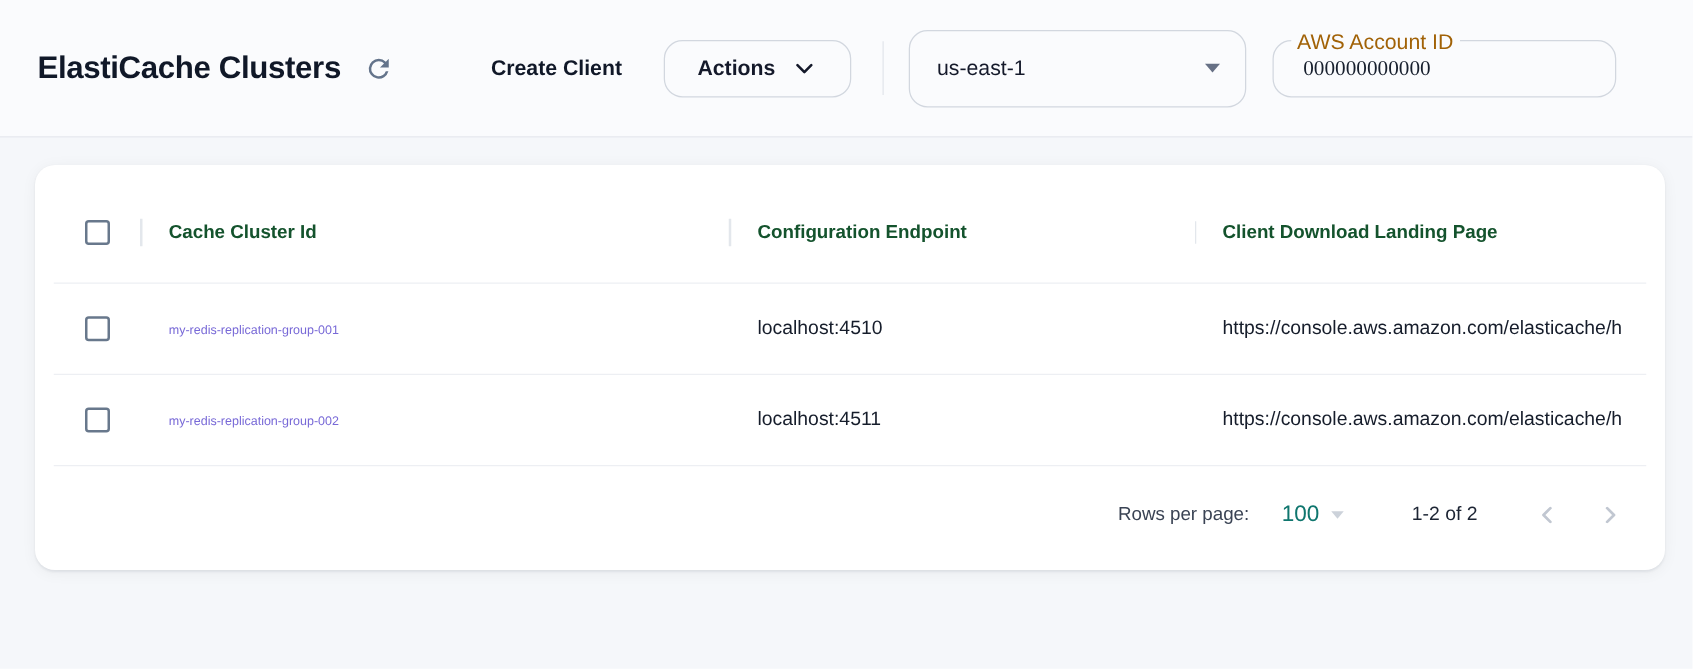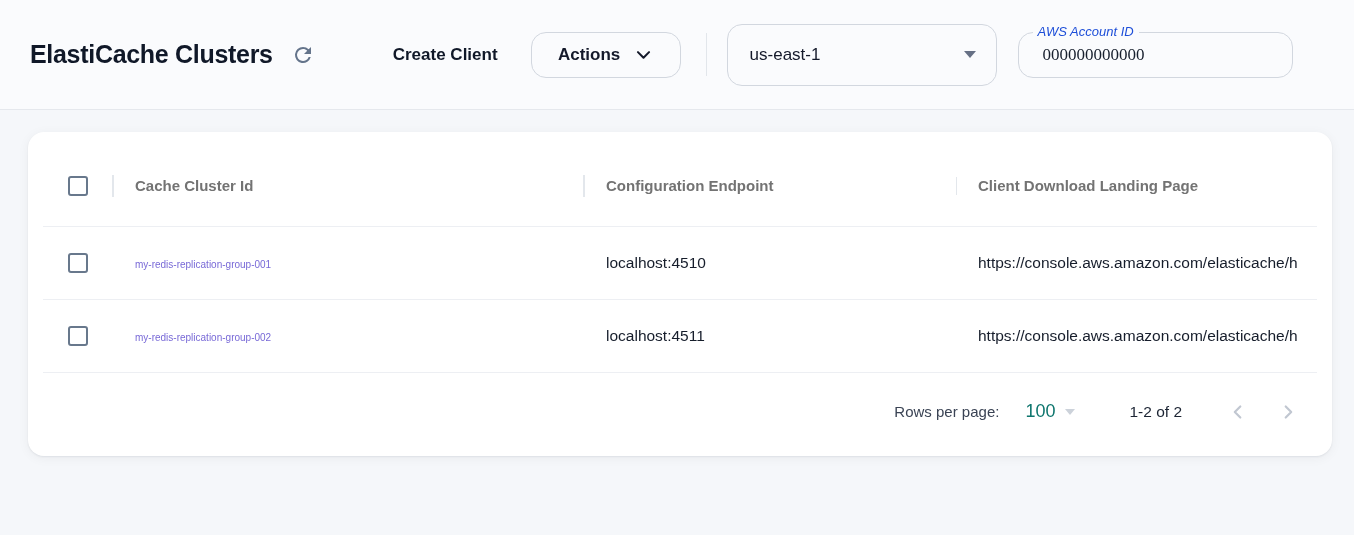--- a/index.html
+++ b/index.html
@@ -63,22 +63,22 @@
     border-top: 7px solid #667085;
   }
   .account-field {
     margin-left: 21px;
     width: 275px; height: 46px;
     border: 1.5px solid #d2d7df; border-radius: 15px;
     position: relative;
   }
   .account-label {
     position: absolute; top: -9px; left: 14px;
-    font-size: 13px; color: #1d4ed8;
-    background: #fafbfd; padding: 0 5px; white-space: nowrap; font-style: italic;
+    font-size: 17px; color: #a16207;
+    background: #fafbfd; padding: 0 5px; white-space: nowrap;
   }
   .account-input {
     width: 100%; height: 100%;
     border: none; outline: none; background: transparent;
     border-radius: 15px;
     font-family: Liberation Serif, serif; font-size: 17px; color: #18202e;
     padding: 0 12px 0 24px;
   }
   
   .page-body { padding: 22px 0 0 28px; }
@@ -100,21 +100,21 @@
   .checkbox {
     width: 20px; height: 20px; margin-left: 40px;
     border: 2px solid #68788c; border-radius: 3px;
     background: #fff; cursor: pointer; flex: none;
   }
   .col-sep {
     position: absolute; left: -1px; top: 50%;
     transform: translateY(-50%);
     width: 2px; height: 22px; background: #e3e7ec;
   }
-  .hlabel { font-size: 15px; font-weight: 700; color: #737373; white-space: nowrap; cursor: pointer; }
+  .hlabel { font-size: 15px; font-weight: 700; color: #14532d; white-space: nowrap; cursor: pointer; }
   .cell-text { font-size: 15.5px; color: #161d2b; white-space: nowrap; }
   .cell-link { font-size: 10px; color: #7869d7; text-decoration: none; white-space: nowrap; cursor: pointer; }
   .hr-line { height: 1px; background: #edeff3; margin: 0 15px; }
   
   .grid-footer {
     height: 83px;
     display: flex; align-items: center; justify-content: flex-end;
     padding-right: 32px; padding-bottom: 6px; margin-left: 44px;
   }
   .rpp-label { font-size: 15px; color: #3a4354; white-space: nowrap; }

